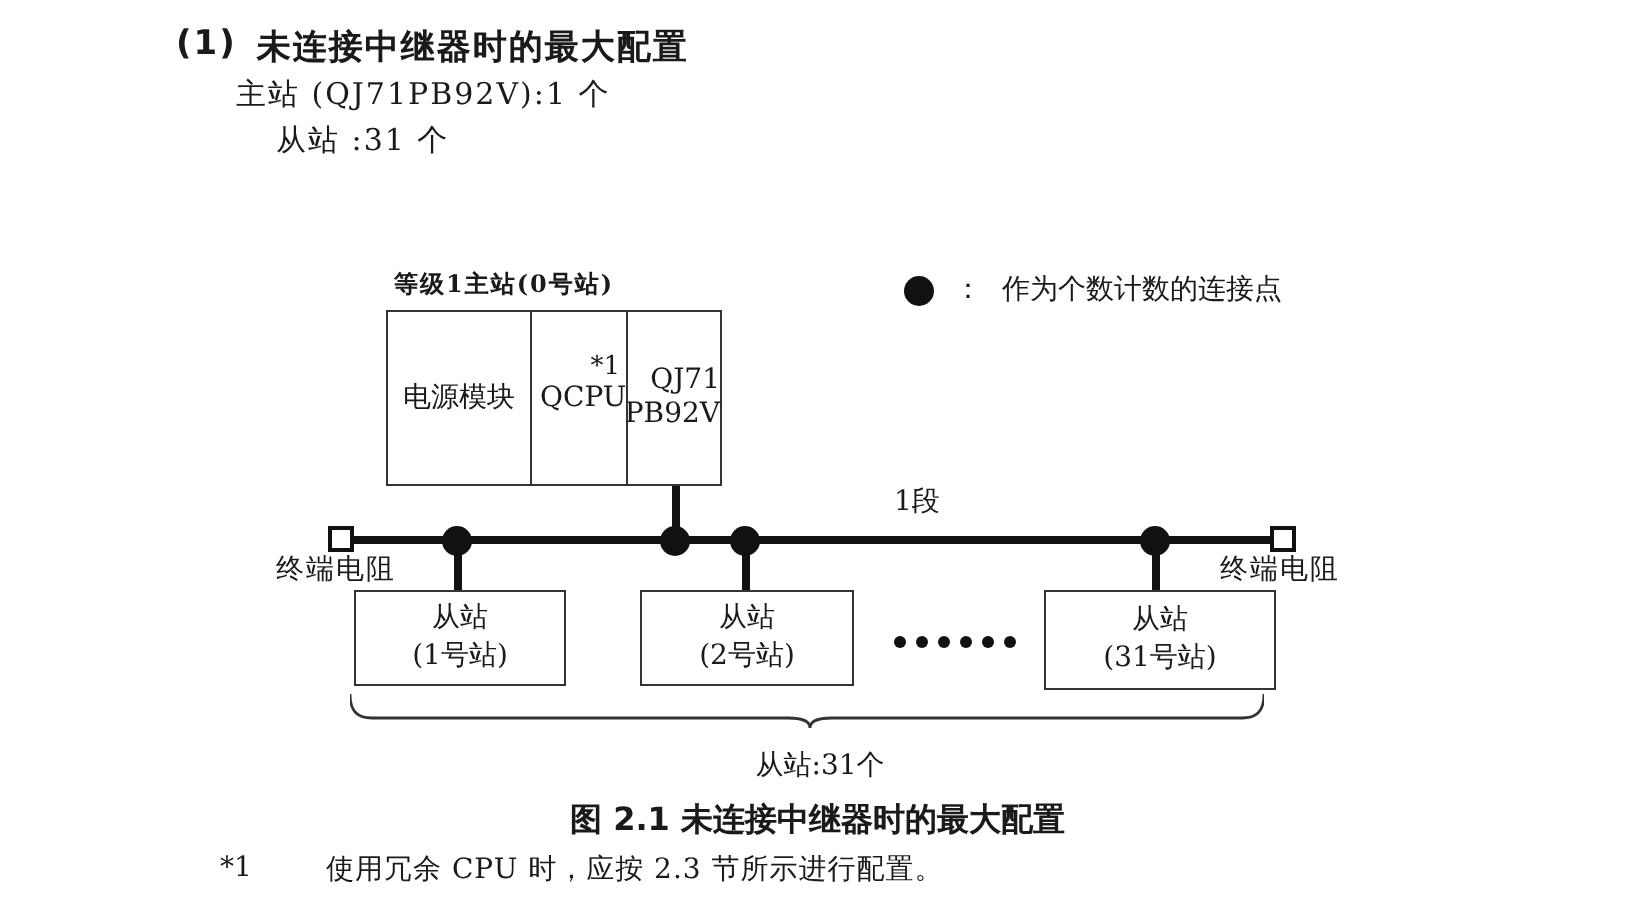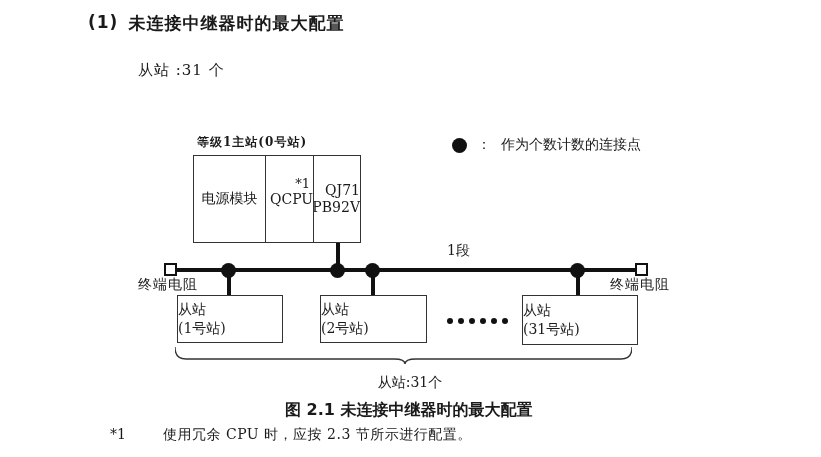--- a/index.html
+++ b/index.html
@@ -37,21 +37,21 @@
   
   .bus{left:177px;top:268px;width:458px;height:4px;background:#111111;}
   .node{width:15px;height:15px;border-radius:50%;background:#111111;top:263px;}
   .vline{width:4px;background:#111111;}
   .term-sq{width:9px;height:9px;background:#ffffff;border:2px solid #111111;top:263px;}
   .term-label{top:276px;font-size:14px;letter-spacing:1px;white-space:nowrap;}
   .seg-label{left:447px;top:242px;font-size:14px;white-space:nowrap;}
   
   .slave{
     border:1px solid #333333;box-sizing:border-box;background:#fff;
-    display:flex;flex-direction:column;justify-content:center;
+    display:flex;flex-direction:column;justify-content:center;align-items:center;
     font-size:14px;line-height:1.35;top:295px;
   }
   .ellipsis{left:447px;top:318px;display:flex;gap:5px;align-items:center;}
   .ellipsis span{width:6px;height:6px;border-radius:50%;background:#111111;display:block;}
   
   .brace{left:175px;top:347px;}
   .brace-label{left:360px;top:374px;width:100px;text-align:center;font-size:14px;white-space:nowrap;}
   .caption{
     left:285px;top:400px;
     font-family:"DejaVu Sans","Liberation Sans",sans-serif;
@@ -62,20 +62,21 @@
 </style>
 </head>
 <body>
 
 <div class="screen">
 
   <div class="abs heading">
     <span>(1)</span>
     <span>未连接中继器时的最大配置</span>
   </div>
+  <div class="abs sumline" style="top:38px;">主站 (QJ71PB92V):1 个</div>
   <div class="abs sumline" style="top:61px;margin-left:20px;">从站 :31 个</div>
 
   <div class="abs legend">
     <span class="legend-dot"></span>
     <span>：</span>
     <span>作为个数计数的连接点</span>
   </div>
 
   <div class="abs master-label">等级1主站(0号站)</div>
   <div class="abs master-box">

